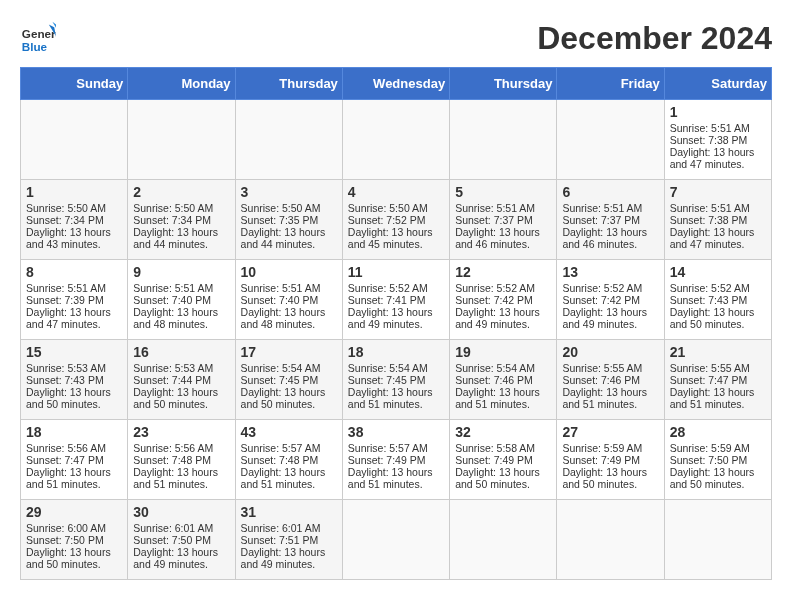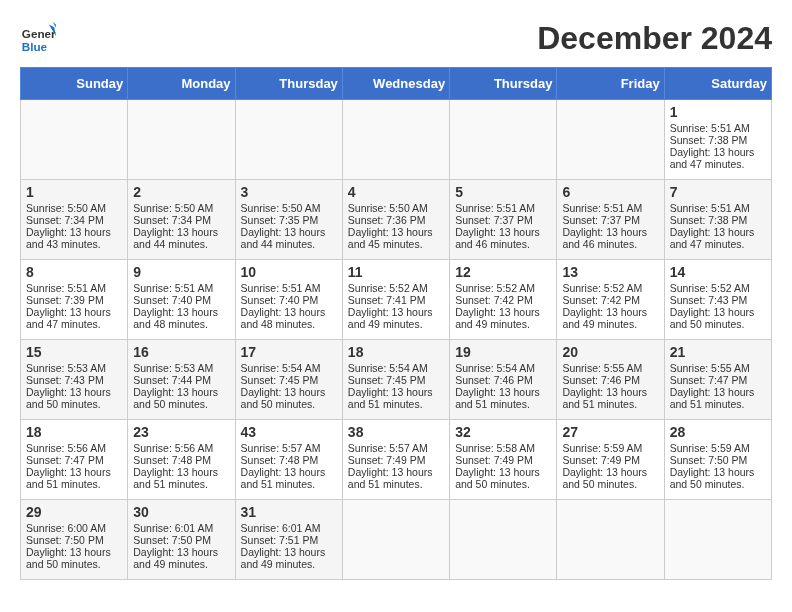--- a/index.html
+++ b/index.html
@@ -111,21 +111,21 @@
         <td class="cell-empty"></td>
         <td class="cell-empty"></td>
         <td class="cell-empty"></td>
         <td class="cell-empty"></td>
         <td><span class="day-number">1</span><span>Sunrise: 5:51 AM</span><br><span>Sunset: 7:38 PM</span><br><span>Daylight: 13 hours and 47 minutes.</span></td>
       </tr>
       <tr>
         <td><span class="day-number">1</span><span>Sunrise: 5:50 AM</span><br><span>Sunset: 7:34 PM</span><br><span>Daylight: 13 hours and 43 minutes.</span></td>
         <td><span class="day-number">2</span><span>Sunrise: 5:50 AM</span><br><span>Sunset: 7:34 PM</span><br><span>Daylight: 13 hours and 44 minutes.</span></td>
         <td><span class="day-number">3</span><span>Sunrise: 5:50 AM</span><br><span>Sunset: 7:35 PM</span><br><span>Daylight: 13 hours and 44 minutes.</span></td>
-        <td><span class="day-number">4</span><span>Sunrise: 5:50 AM</span><br><span>Sunset: 7:36 PM</span><br><span>Daylight: 13 hours and 45 minutes.</span></td>
+        <td><span class="day-number">4</span><span>Sunrise: 5:50 AM</span><br><span>Sunset: 7:52 PM</span><br><span>Daylight: 13 hours and 45 minutes.</span></td>
         <td><span class="day-number">5</span><span>Sunrise: 5:51 AM</span><br><span>Sunset: 7:37 PM</span><br><span>Daylight: 13 hours and 46 minutes.</span></td>
         <td><span class="day-number">6</span><span>Sunrise: 5:51 AM</span><br><span>Sunset: 7:37 PM</span><br><span>Daylight: 13 hours and 46 minutes.</span></td>
         <td><span class="day-number">7</span><span>Sunrise: 5:51 AM</span><br><span>Sunset: 7:38 PM</span><br><span>Daylight: 13 hours and 47 minutes.</span></td>
       </tr>
       <tr>
         <td><span class="day-number">8</span><span>Sunrise: 5:51 AM</span><br><span>Sunset: 7:39 PM</span><br><span>Daylight: 13 hours and 47 minutes.</span></td>
         <td><span class="day-number">9</span><span>Sunrise: 5:51 AM</span><br><span>Sunset: 7:40 PM</span><br><span>Daylight: 13 hours and 48 minutes.</span></td>
         <td><span class="day-number">10</span><span>Sunrise: 5:51 AM</span><br><span>Sunset: 7:40 PM</span><br><span>Daylight: 13 hours and 48 minutes.</span></td>
         <td><span class="day-number">11</span><span>Sunrise: 5:52 AM</span><br><span>Sunset: 7:41 PM</span><br><span>Daylight: 13 hours and 49 minutes.</span></td>
         <td><span class="day-number">12</span><span>Sunrise: 5:52 AM</span><br><span>Sunset: 7:42 PM</span><br><span>Daylight: 13 hours and 49 minutes.</span></td>

